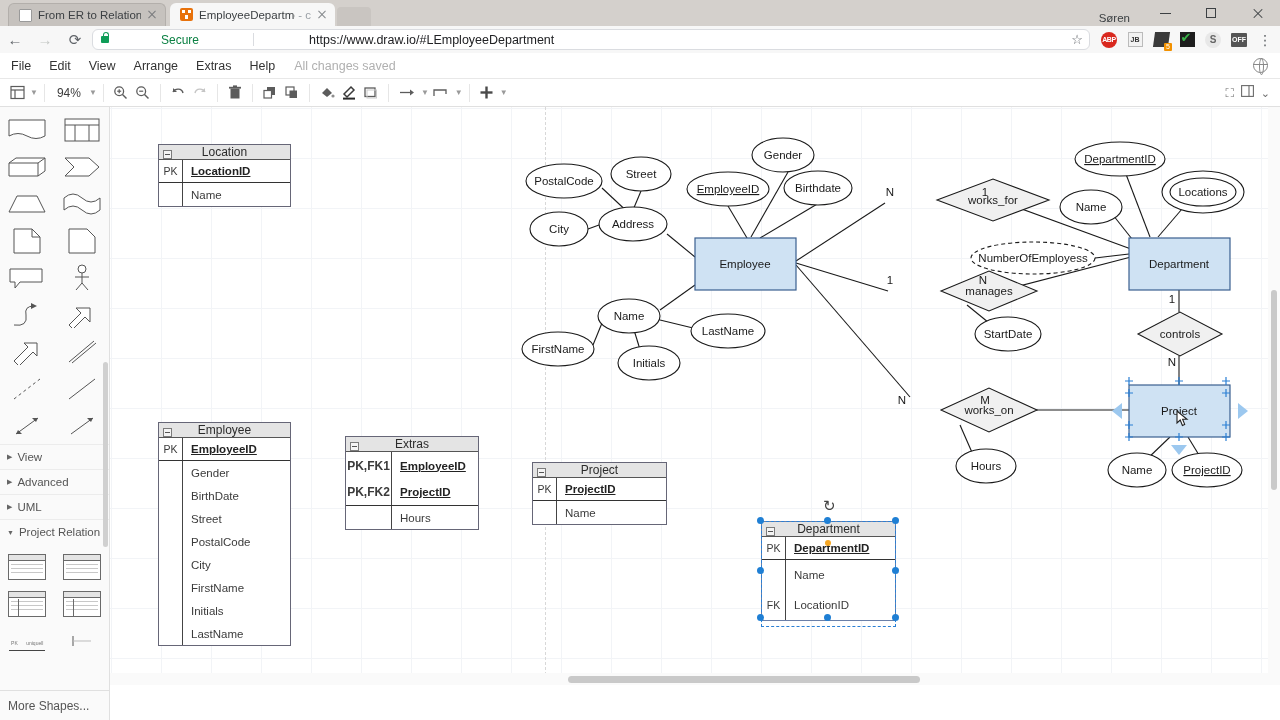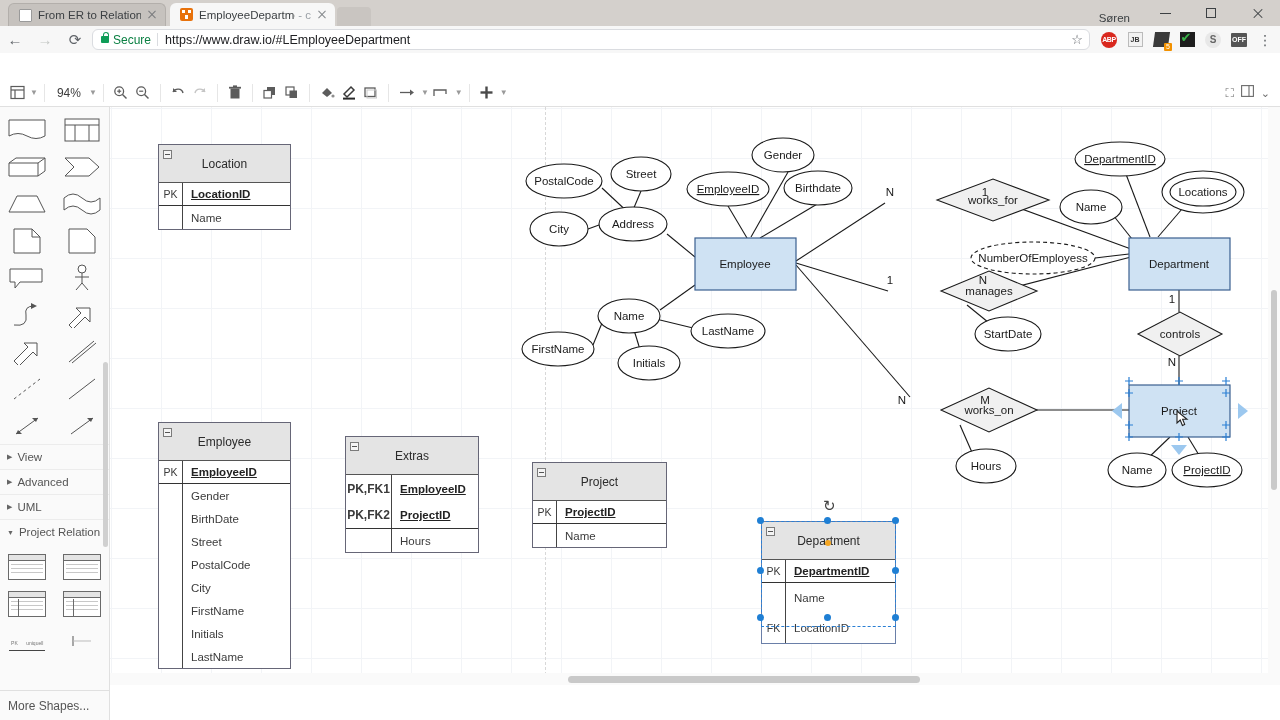--- a/index.html
+++ b/index.html
@@ -83,21 +83,21 @@
   }
   .nav-btn {
     width: 30px; height: 27px; display: flex; align-items: center; justify-content: center;
     color: #5f6368; font-size: 15px;
   }
   .nav-btn.dim { color: #c4c7c5; }
   .url-wrap {
     flex: 1; height: 21px; margin: 0 6px 0 2px; background: #fff;
     border: 1px solid #dadce0; border-radius: 6px;
     display: flex; align-items: center; padding: 0 4px;
-    font-size: 12px; position: relative;
+    font-size: 12px; position: relative; gap: 48px;
   }
   .lock-icon {
     width: 8px; height: 7px; background: #0f9d58; border-radius: 1px;
     position: relative; margin: 0 4px 0 4px;
   }
   .lock-icon::before {
     content:""; position:absolute; left:2px; top:-4px; width:4px; height:5px;
     border: 1.5px solid #0f9d58; border-bottom: none; border-radius: 3px 3px 0 0;
   }
   .secure-label { color: #0b8043; font-size: 12px; margin-right: 6px; }
@@ -218,21 +218,21 @@
     border-left: 1px dashed #d8d8d8;
   }
   .svg-layer { position: absolute; inset: 0; }
 
   
   .ertable {
     position: absolute; background: #fff; border: 1px solid #667; font-size: 11.5px;
     color: #3b3b3b;
   }
   .ertable .th {
-    height: 38px; background: #e4e4e4; border-bottom: 1px solid #555;
+    height: 15px; background: #e4e4e4; border-bottom: 1px solid #555;
     display: flex; align-items: center; justify-content: center;
     font-size: 12px; color: #2b2b2b; position: relative;
   }
   .ertable .collapse {
     position: absolute; left: 4px; top: 5px; width: 9px; height: 9px;
     border: 1px solid #7b7b7b; background: #f4f4f4;
   }
   .ertable .collapse::after {
     content:""; position:absolute; left:1px; top:3px; width:5px; height:1px; background:#555;
   }
@@ -358,20 +358,30 @@
         </div>
       <div class="ext">
           <span class="ext-off">OFF</span>
         </div>
       <div class="ext">
           <span class="ext-menu">⋮</span>
         </div>
     </div>
   </div>
 
+  <div class="menubar">
+    <div class="menu-item">File</div>
+    <div class="menu-item">Edit</div>
+    <div class="menu-item">View</div>
+    <div class="menu-item">Arrange</div>
+    <div class="menu-item">Extras</div>
+    <div class="menu-item">Help</div>
+    <div class="saved-label">All changes saved</div>
+    <div class="globe-icon"></div>
+  </div>
 
   <div class="toolbar">
     <div class="tb-group">
       <div class="tb-btn">
         <svg width="15" height="15" viewBox="0 0 15 15">
             <rect x="1" y="1.5" width="13" height="12" fill="none" stroke="#5c5c5c" stroke-width="1.2"></rect>
             <line x1="1" y1="5" x2="14" y2="5" stroke="#5c5c5c" stroke-width="1.2"></line>
             <line x1="5" y1="5" x2="5" y2="13.5" stroke="#5c5c5c" stroke-width="1.2"></line>
           </svg>
       </div>

